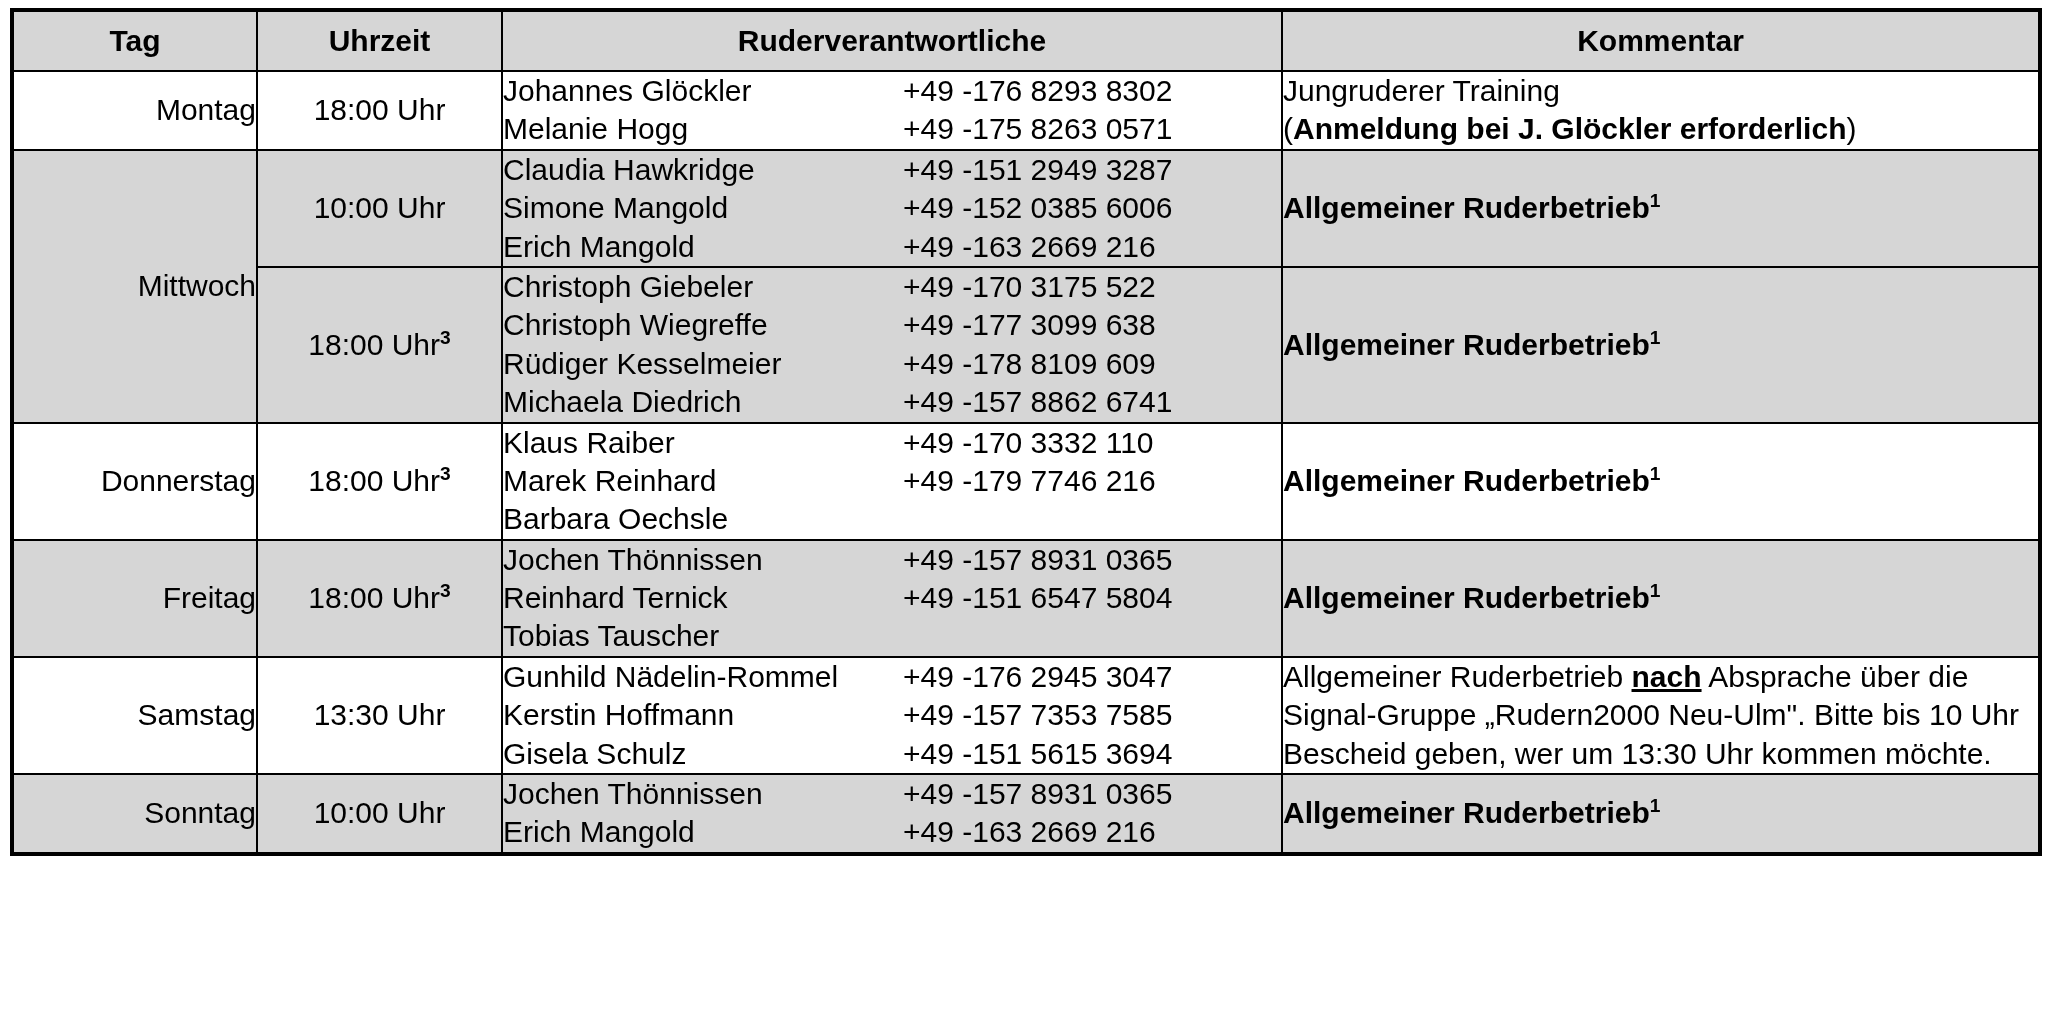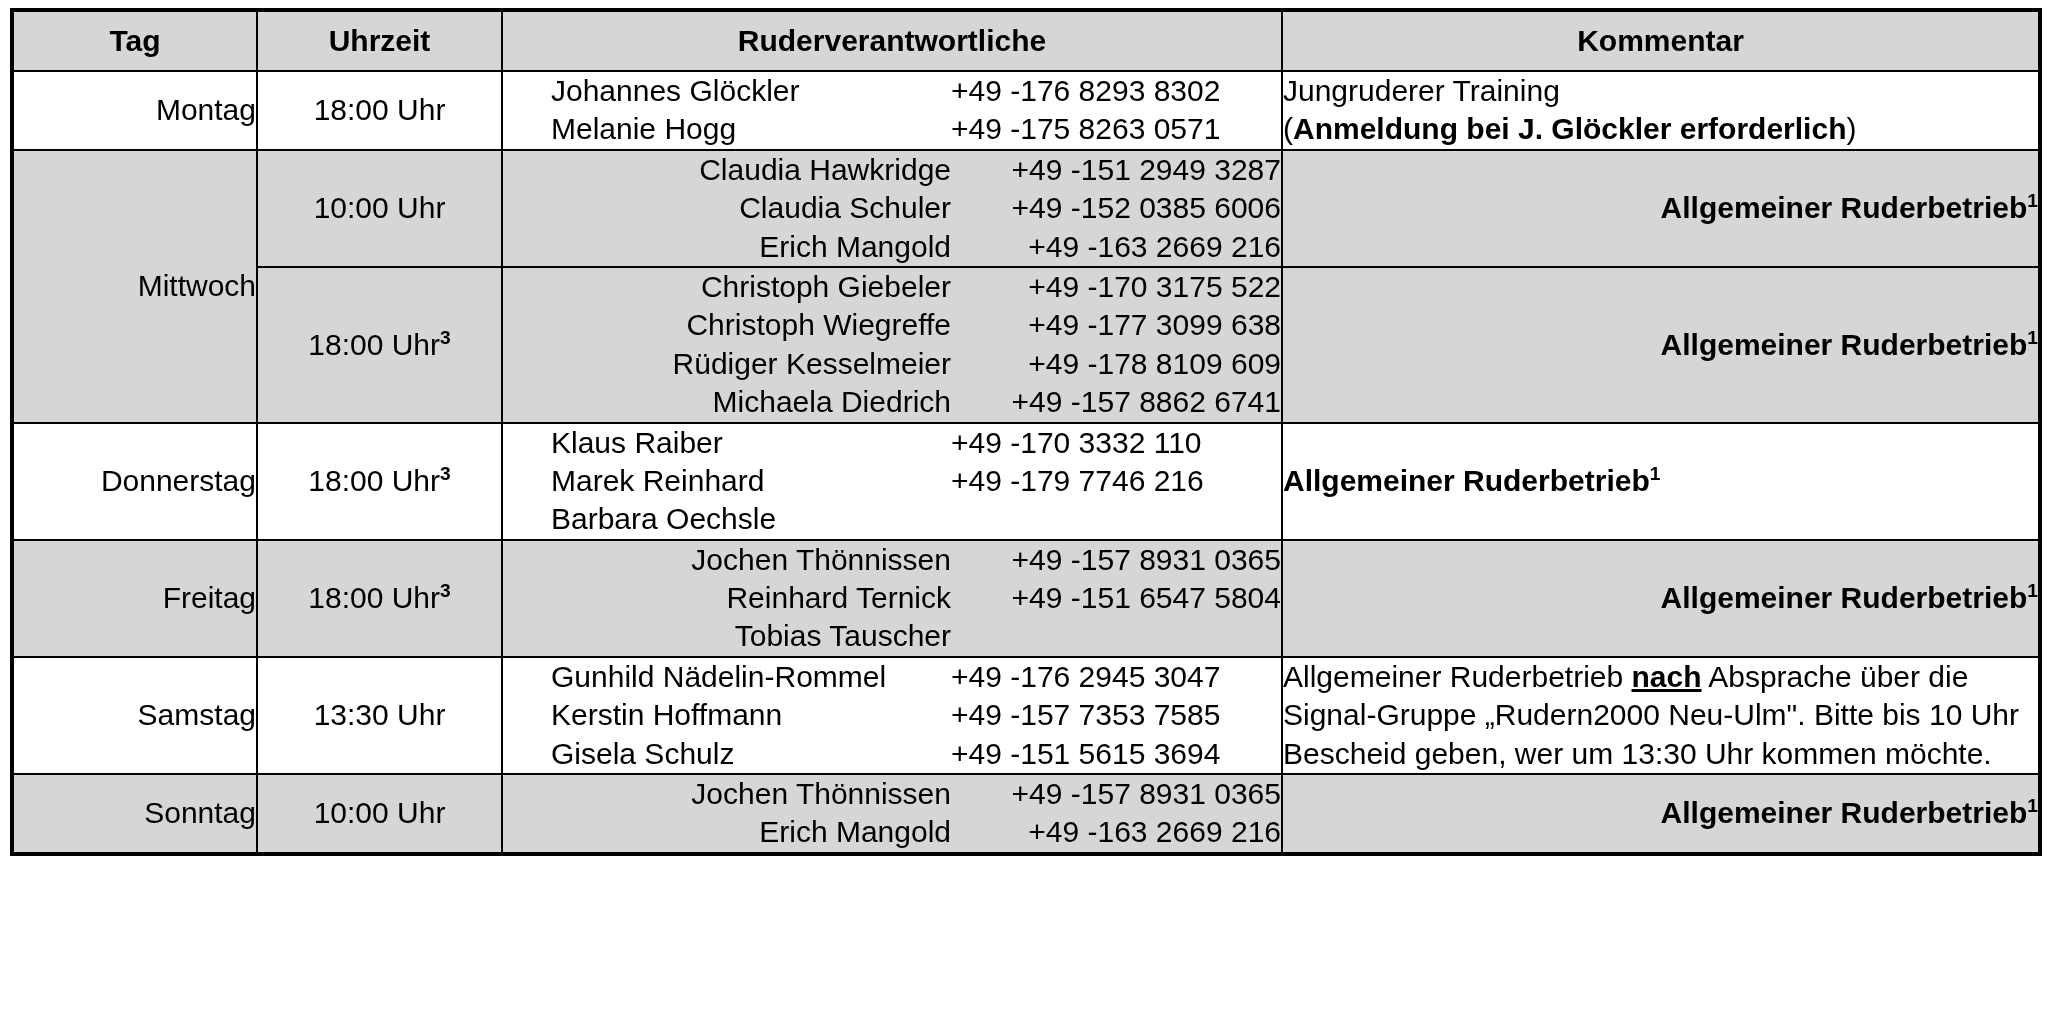--- a/index.html
+++ b/index.html
@@ -59,35 +59,34 @@
     margin-top: 12px;
   }
   td.people {
     padding: 10px 0 12px 14px;
   }
   td.comment {
     padding: 10px 14px 12px 14px;
     font-size: 30px;
     line-height: 1.28;
   }
-  .row-shade { background: #d6d6d6; text-align: right; }
+  .row-shade { background: #d6d6d6; }
   .row-white { background: #ffffff; }
 
   .person-list {
     display: block;
   }
   .person-row {
     display: flex;
     line-height: 1.28;
     white-space: nowrap;
   }
   .person-name {
     width: 400px;
     flex: 0 0 400px;
-    padding-left: 48px;
   }
   .person-phone {
     flex: 1 1 auto;
   }
   sup {
     font-size: 0.64em;
     font-weight: bold;
     vertical-align: super;
     line-height: 0;
   }
@@ -138,21 +137,21 @@
         <tr>
           <td class="day row-shade" rowspan="2">Mittwoch</td>
           <td class="time row-shade">10:00 Uhr</td>
           <td class="people row-shade">
             <div class="person-list">
               <div class="person-row">
                 <span class="person-name">Claudia Hawkridge</span>
                 <span class="person-phone">+49 -151 2949 3287</span>
               </div>
               <div class="person-row">
-                <span class="person-name">Claudia Schuler</span>
+                <span class="person-name">Simone Mangold</span>
                 <span class="person-phone">+49 -152 0385 6006</span>
               </div>
               <div class="person-row">
                 <span class="person-name">Erich Mangold</span>
                 <span class="person-phone">+49 -163 2669 216</span>
               </div>
             </div>
           </td>
           <td class="comment row-shade">
             <span class="comment-line"><span class="bold">Allgemeiner Ruderbetrieb</span><sup>1</sup></span>

